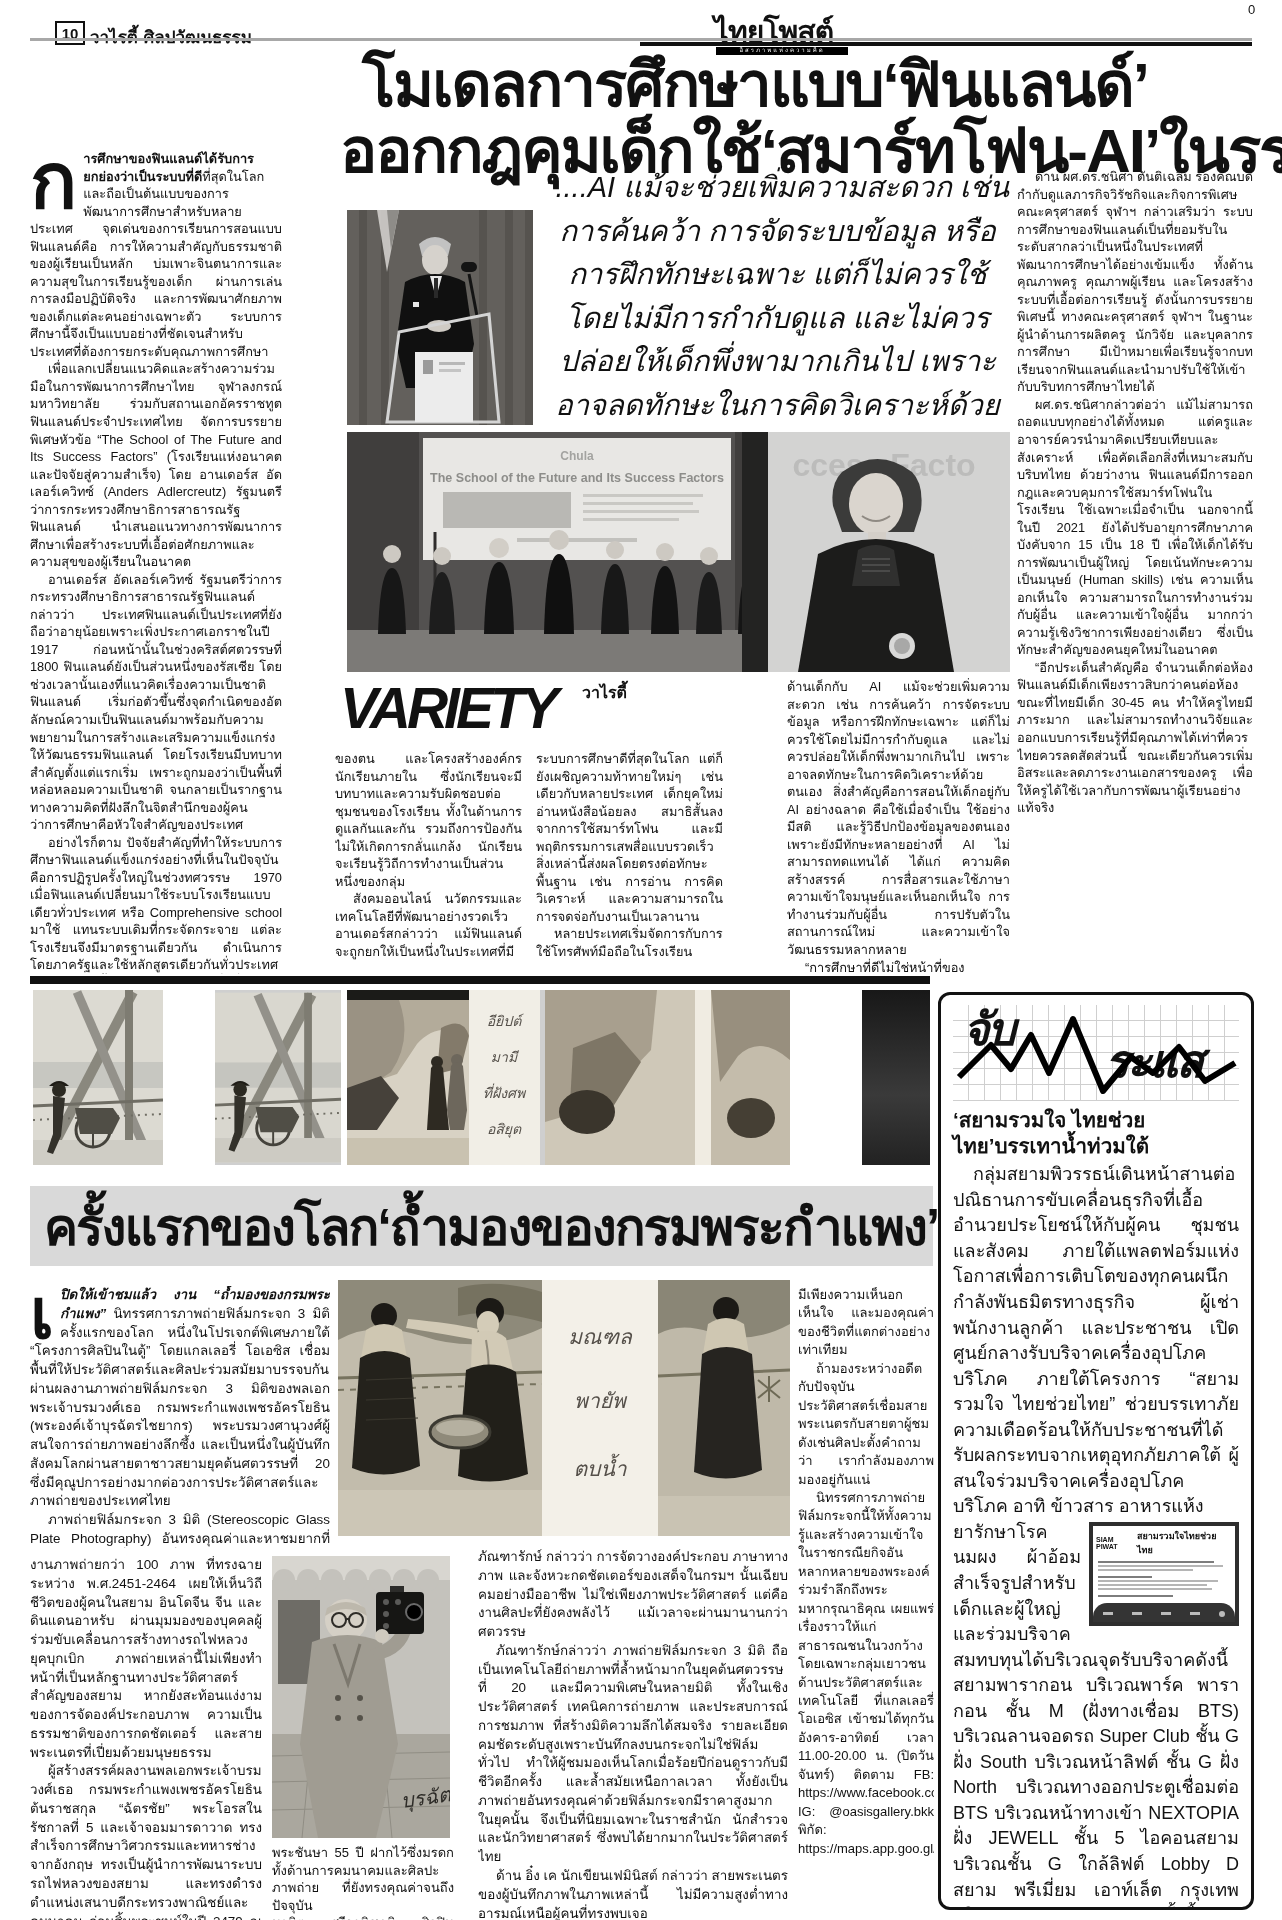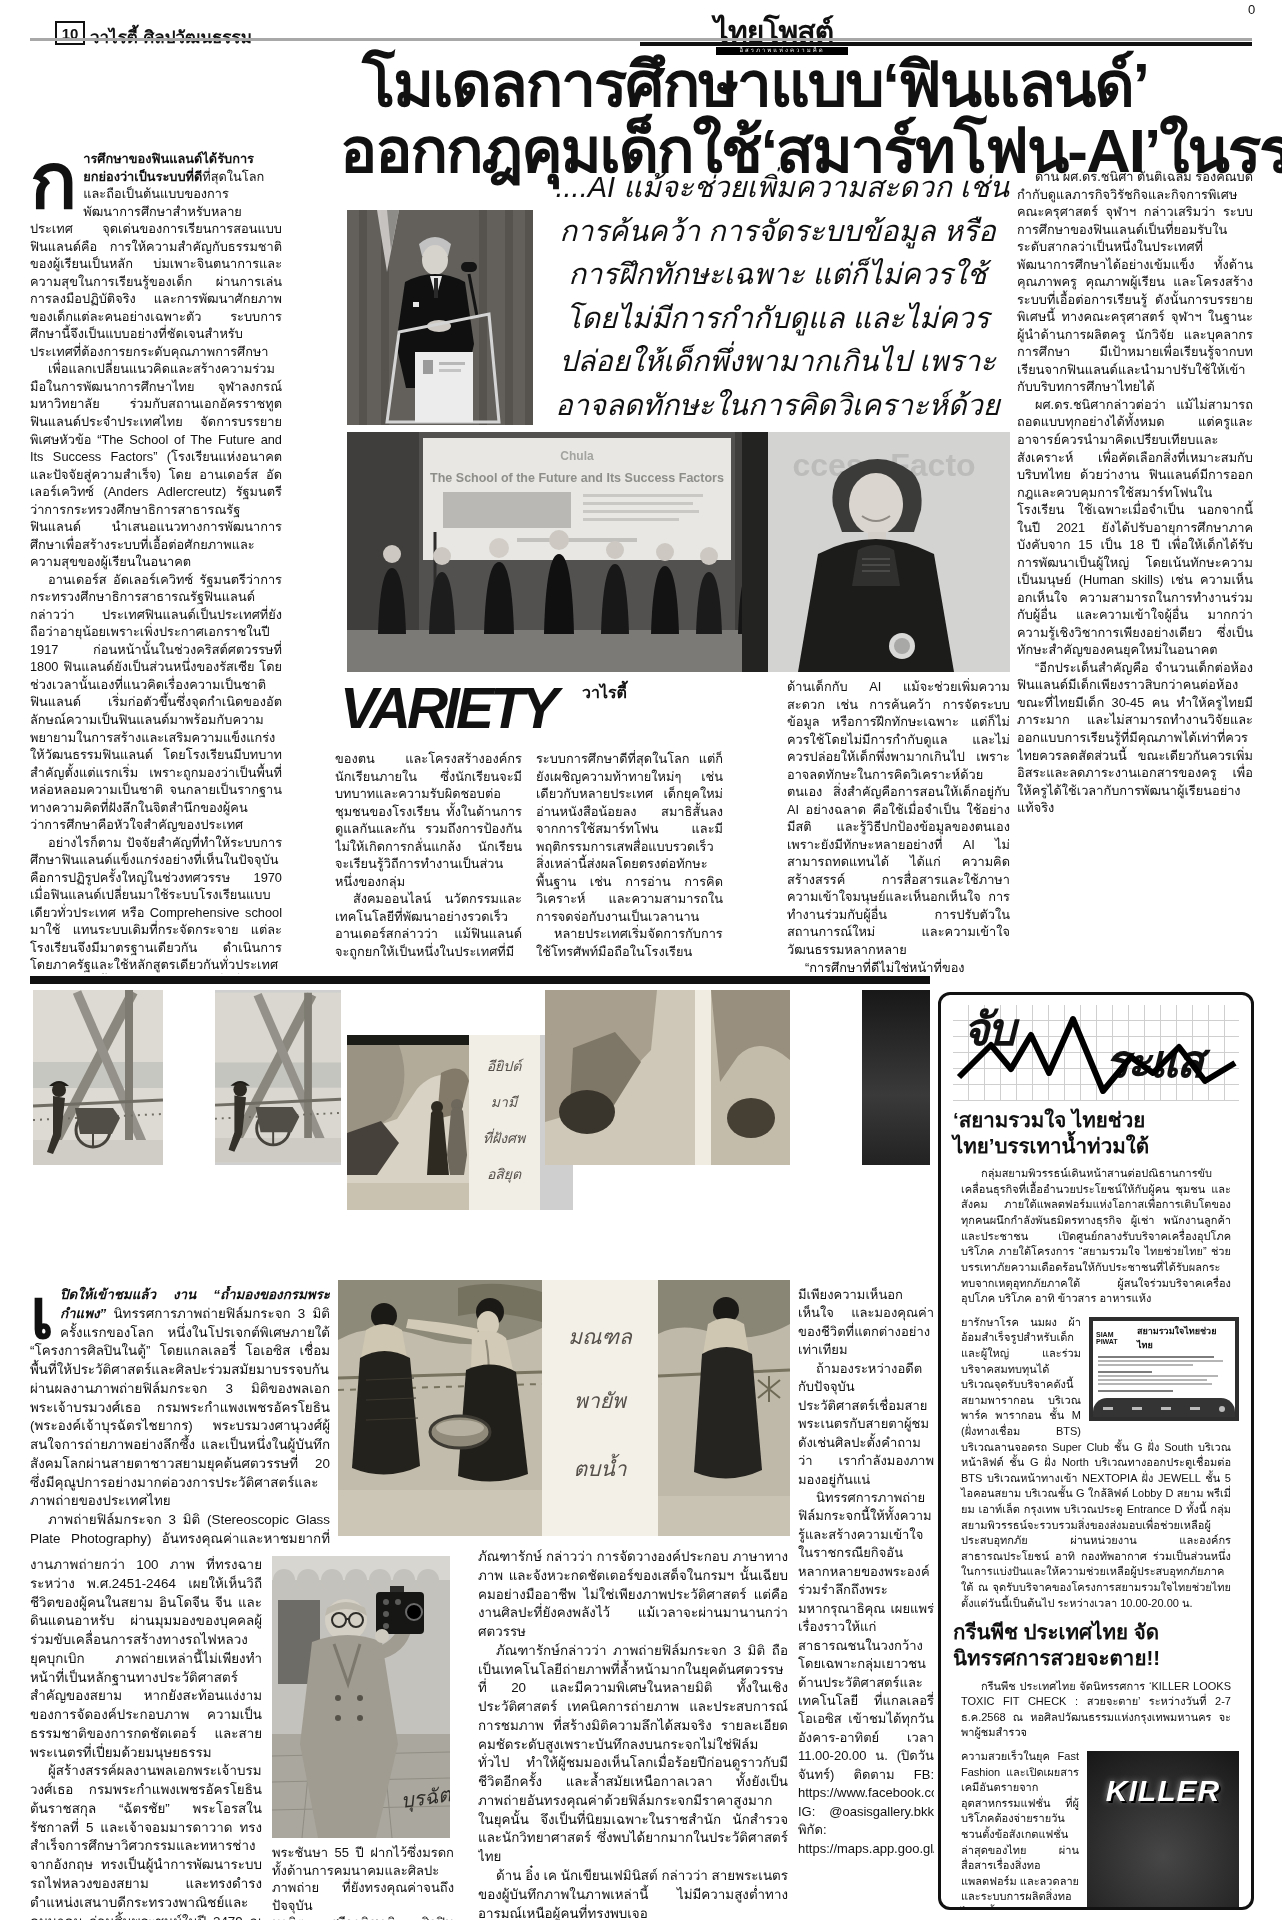--- a/index.html
+++ b/index.html
@@ -27,21 +27,21 @@
   .a2band{background:#d9d9d9;display:flex;align-items:center;}
   .a2head{font-weight:900;font-size:51px;letter-spacing:-2px;white-space:nowrap;padding-left:14px;}
   .variety{font-style:italic;font-weight:900;font-size:57px;letter-spacing:-4px;line-height:1;}
   .variety-thai{font-weight:900;font-size:16px;}
   
   .trendbox{border:3px solid #111;background:#fff;}
   .trend-grid{background-image:repeating-linear-gradient(#0000 0 15px,#cfcfcf 15px 16px),
                                repeating-linear-gradient(90deg,#0000 0 15px,#cfcfcf 15px 16px);}
   .trend-logo-txt{font-style:italic;font-weight:900;font-size:45px;letter-spacing:-2px;line-height:1;}
   .trend-h{font-weight:800;font-size:20.5px;line-height:1.25;margin:6px 0 4px;}
-  .trend-p{margin:8px;font-size:11px;line-height:1.42;text-align:justify;text-indent:20px;}
+  .trend-p{margin:0;font-size:18px;line-height:1.42;text-align:justify;text-indent:20px;}
   .flyer{float:right;width:150px;height:104px;border:4px solid #2e2e2e;background:#fff;margin:2px 0 4px 8px;
          padding:3px;box-sizing:border-box;font-size:6px;overflow:hidden;}
   .flyer .bar{height:2px;background:#b5b5b5;margin:2px 2px;}
   .flyer .bar.dark{background:#7d7d7d;}
   .poster{float:right;width:152px;height:278px;margin:2px 0 4px 8px;background:radial-gradient(circle at 50% 38%,#474747 0%,#161616 70%,#050505 100%);
           color:#fff;text-align:center;overflow:hidden;padding-top:26px;box-sizing:border-box;}
   .poster .k{font-style:italic;font-weight:900;font-size:30px;line-height:.95;letter-spacing:1px;
              text-shadow:2px 2px 0 #000,0 0 6px #9a9a9a;}
   .handw{font-style:italic;fill:#55504a;}
   .caption{font-size:13px;line-height:1.35;text-align:justify;}
@@ -236,21 +236,21 @@
       <line x1="0" y1="130" x2="130" y2="124" stroke="#6f6d64" stroke-width="2" stroke-dasharray="2 5"></line>
       <rect y="150" width="130" height="25" fill="#cdcbc3"></rect>
       <path d="M16 96 q10 -10 20 0 z" fill="#1f1d17"></path>
         <circle cx="26" cy="100" r="7" fill="#2b2921"></circle>
       <path d="M20 106 l12 2 -4 38 -8 18 -6 -2 6 -18 z" fill="#33312a"></path>
       <circle cx="60" cy="140" r="17" fill="none" stroke="#45433c" stroke-width="3"></circle>
       <line x1="60" y1="123" x2="60" y2="157" stroke="#45433c" stroke-width="2"></line>
       <path d="M42 118 h38 l7 10 -8 16 h-32 z" fill="#504e46"></path>
     </svg>
   </div>
-  <div class="abs photo" style="left:347px;top:990px;width:226px;height:175px;margin-top:45px;">
+  <div class="abs photo" style="left:347px;top:990px;width:226px;height:175px;">
     <svg width="193" height="175" viewBox="0 0 193 175">
       <rect width="193" height="175" fill="#d8d2c4"></rect>
       <rect width="193" height="10" fill="#1b1b18"></rect>
       <rect x="122" width="71" height="175" fill="#f1eee6"></rect>
       <path d="M0 10 h122 v36 q-30 -16 -52 8 l-20 30 -30 10 z" fill="#b3ab9a"></path>
       <path d="M0 10 l52 0 q14 40 -8 72 l-30 20 -14 8 z" fill="#9a9283"></path>
       <path d="M0 98 l34 -12 18 22 -22 32 h-30 z" fill="#46413a"></path>
       <path d="M94 38 q22 -12 28 8 l-8 32 -24 6 z" fill="#837a6a"></path>
       <rect y="148" width="122" height="27" fill="#c9c2b0"></rect>
       <circle cx="90" cy="72" r="6" fill="#2e2a22"></circle>
@@ -272,20 +272,23 @@
       <path d="M28 58 l42 -16 26 30 -30 48 -42 14 z" fill="#7e7666"></path>
       <ellipse cx="42" cy="122" rx="28" ry="22" fill="#3a352c"></ellipse>
       <rect x="150" width="16" height="175" fill="#f0ece2"></rect>
       <rect x="166" width="79" height="175" fill="#c4bcab"></rect>
       <path d="M166 0 h79 v70 q-30 -26 -52 -4 l-18 26 z" fill="#988f7e"></path>
       <ellipse cx="206" cy="128" rx="24" ry="20" fill="#453f34"></ellipse>
     </svg>
   </div>
   <div class="abs" style="left:862px;top:990px;width:68px;height:175px;background:linear-gradient(180deg,#181818,#3a3a3a 60%,#222);"></div>
 
+  <div class="abs a2band" style="left:30px;top:1186px;width:903px;height:80px;">
+    <div class="a2head">ครั้งแรกของโลก‘ถ้ำมองของกรมพระกำแพง’</div>
+  </div>
 
   <div class="abs a2text clip" style="left:30px;top:1286px;width:300px;height:262px;">
     <span class="dropcap" style="font-size:70px;line-height:56px;">เ</span>
     <p class="p noind"><span class="bold" style="font-style:italic;">ปิดให้เข้าชมแล้ว งาน “ถ้ำมองของกรมพระกำแพง”</span><span> นิทรรศการภาพถ่ายฟิล์มกระจก 3 มิติ ครั้งแรกของโลก หนึ่งในโปรเจกต์พิเศษภายใต้ “โครงการศิลปินในตู้” โดยแกลเลอรี่ โอเอซิส เชื่อมพื้นที่ให้ประวัติศาสตร์และศิลปะร่วมสมัยมาบรรจบกัน ผ่านผลงานภาพถ่ายฟิล์มกระจก 3 มิติของพลเอกพระเจ้าบรมวงศ์เธอ กรมพระกำแพงเพชรอัครโยธิน (พระองค์เจ้าบุรฉัตรไชยากร) พระบรมวงศานุวงศ์ผู้สนใจการถ่ายภาพอย่างลึกซึ้ง และเป็นหนึ่งในผู้บันทึกสังคมโลกผ่านสายตาชาวสยามยุคต้นศตวรรษที่ 20 ซึ่งมีคุณูปการอย่างมากต่อวงการประวัติศาสตร์และภาพถ่ายของประเทศไทย</span></p>
     <p class="p">ภาพถ่ายฟิล์มกระจก 3 มิติ (Stereoscopic Glass Plate Photography) อันทรงคุณค่าและหาชมยากที่นำมาจัดแสดงครั้งสำคัญนี้ เป็นภาพถ่ายโบราณที่ได้รับการจัดเก็บอย่างหวงแหนในหอจดหมายเหตุแห่งชาติ ถูกนำมาเผยแพร่ต่อสาธารณะในบริบทงานศิลปะร่วมสมัย เป็นผล</p>
   </div>
 
   <div class="abs photo" style="left:338px;top:1280px;width:452px;height:256px;">
     <svg width="452" height="256" viewBox="0 0 452 256">
       <rect width="204" height="256" fill="#c2bcac"></rect>

